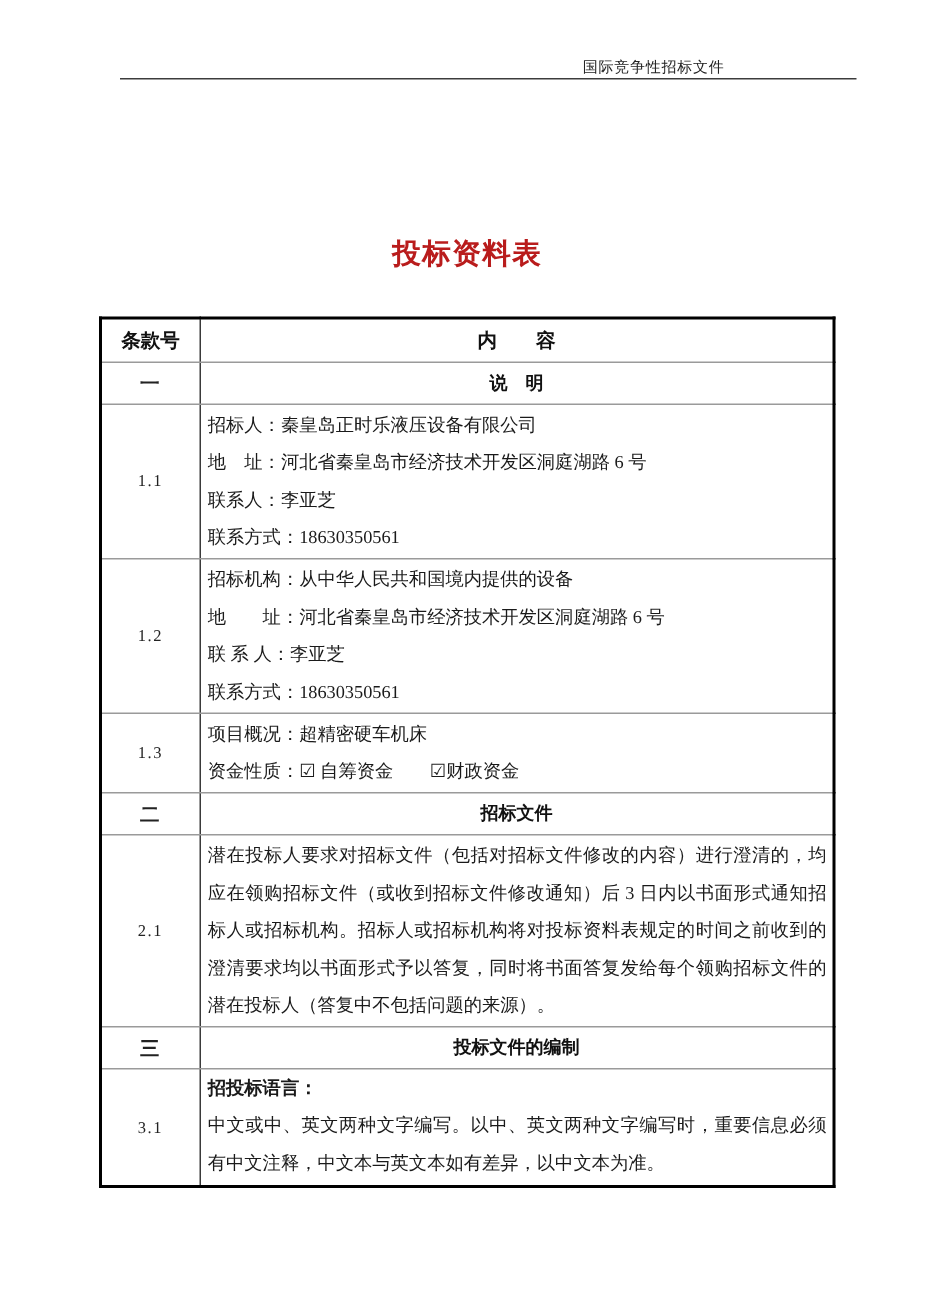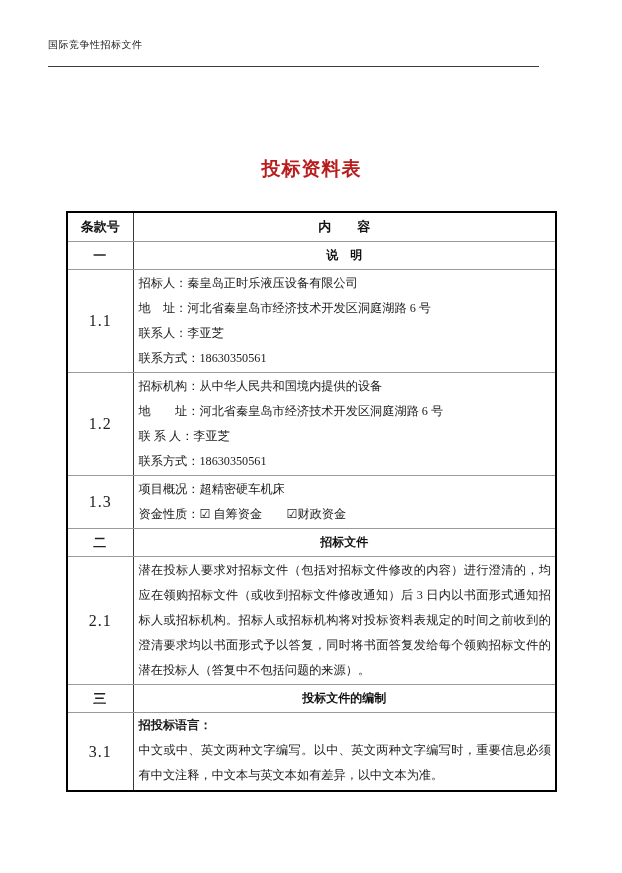--- a/index.html
+++ b/index.html
@@ -12,28 +12,28 @@
     width: 622px;
     height: 873px;
     font-family: "Liberation Serif", "DejaVu Serif", serif;
     color: #1a1a1a;
     overflow: hidden;
   }
 
   
   .page-header {
     position: absolute;
-    left: 48px;
+    left: 80px;
     top: 38px;
     width: 491px;
     box-sizing: border-box;
     border-bottom: 1.5px solid #3c3c3c;
-    padding-bottom: 14px;
+    padding-bottom: 0;
     padding-right: 88px;
-    text-align: left;
+    text-align: right;
     font-size: 10px;
     letter-spacing: 0.5px;
     color: #222;
   }
 
   
   .doc-title {
     position: absolute;
     left: 66px;
     top: 156px;
@@ -60,21 +60,21 @@
     border-bottom: 1px solid #9a9a9a;
     border-left: 1px solid #3a3a3a;
     border-right: 1px solid #3a3a3a;
     overflow: hidden;
   }
   col.c-no { width: 66px; }
 
   td.num-cell {
     text-align: center;
     vertical-align: middle;
-    font-size: 16px;
+    font-size: 11px;
     letter-spacing: 1px;
     color: #222;
   }
   td.num-cell.sec { font-weight: bold; font-size: 13px; }
 
   td.head-cell {
     text-align: center;
     vertical-align: middle;
     font-weight: bold;
     font-size: 13px;

